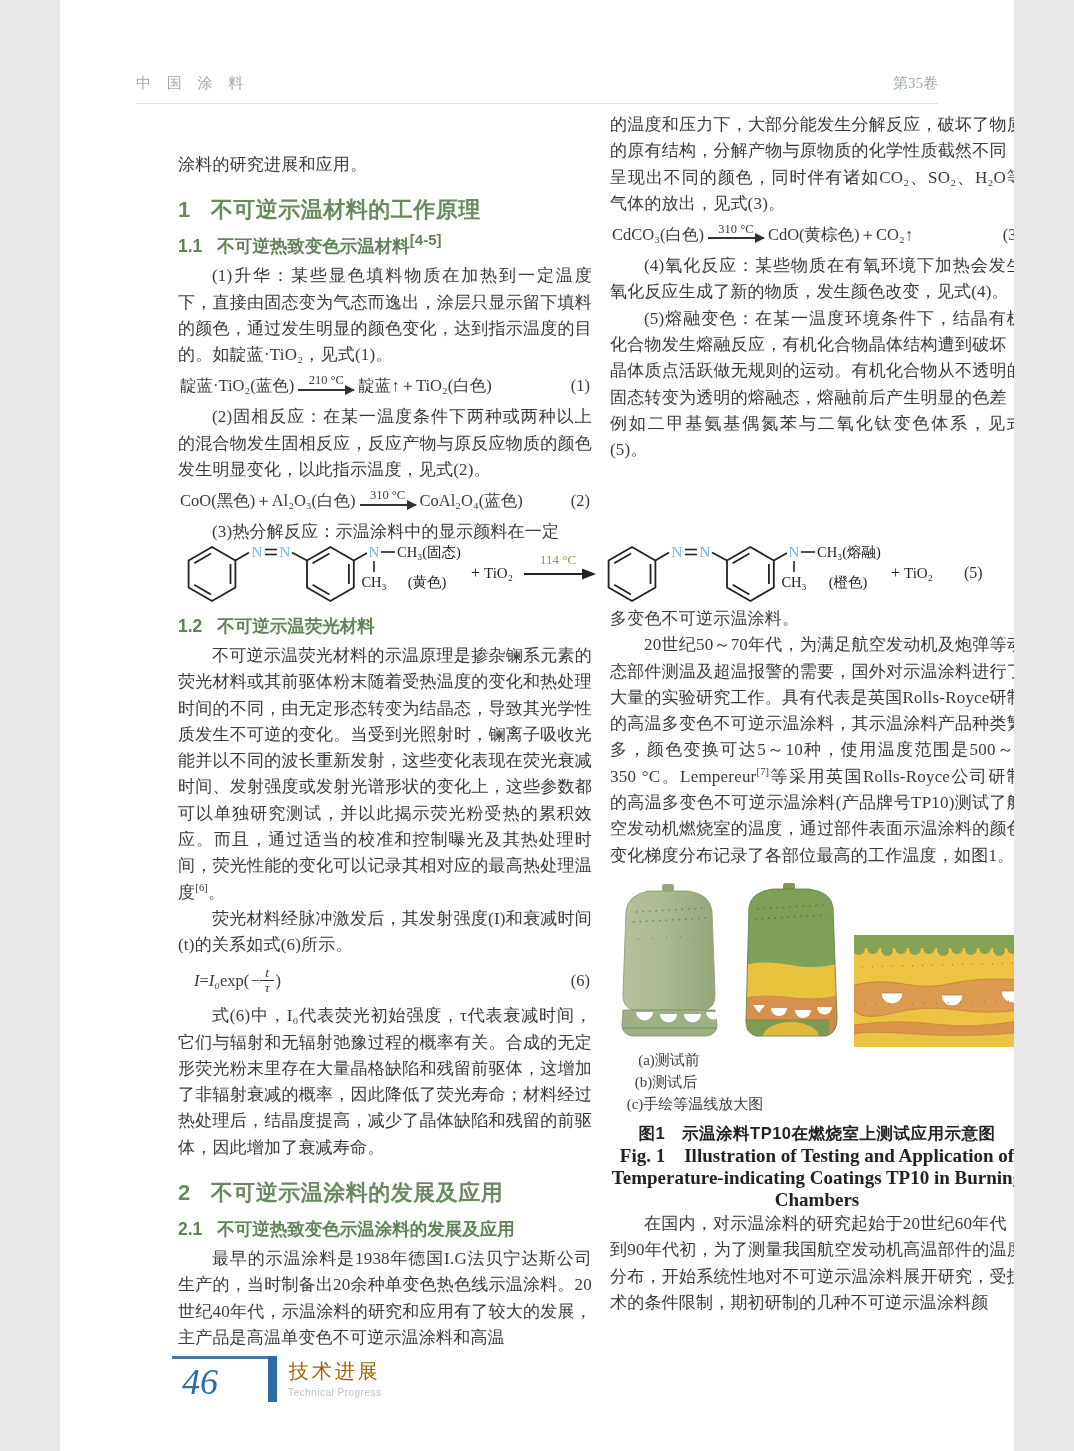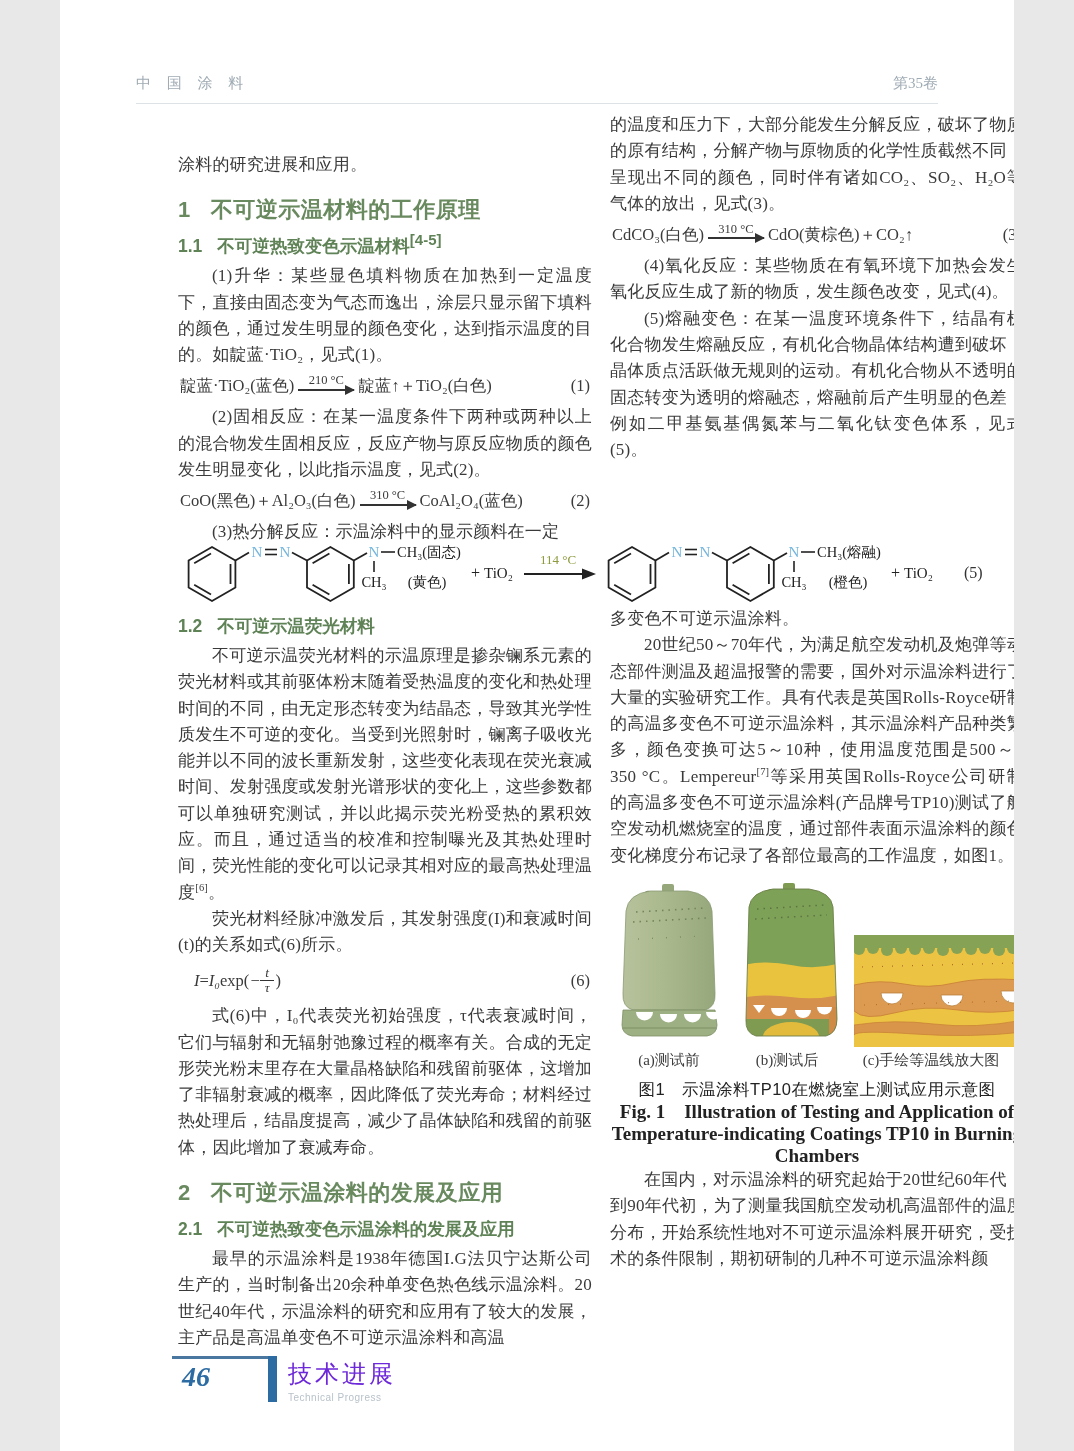--- a/index.html
+++ b/index.html
@@ -50,35 +50,35 @@
   .frac{display:inline-flex; align-items:center; margin:0 1px;}
   .stack{display:inline-flex; flex-direction:column; align-items:center; font-size:13.5px; line-height:1.1;}
   .stack .fr-num{border-bottom:1.3px solid #333; padding:0 5px;}
   .stack .fr-den{padding:0 5px;}
   
   .eq5-band{position:absolute; left:104px; top:520px; width:870px; height:92px;}
   .eq5-band svg text{font-family:"Liberation Serif","DejaVu Serif",serif;}
   
   .figure{margin-top:10px;}
   .panels{display:flex; align-items:flex-end; gap:7px;}
-  .panel-labels{display:flex; gap:3px; margin-top:4px; font-size:15px; color:#3c3c3c;}
+  .panel-labels{display:flex; gap:3px; margin-top:4px; font-size:15px; color:#3c3c3c;flex-direction:column;}
   .panel-labels span{display:inline-block; text-align:center;}
   .pl-a{width:118px;} .pl-b{width:112px;} .pl-c{width:170px;}
   .cap-cn{margin-top:9px; text-align:center; font-family:"Liberation Sans","DejaVu Sans",sans-serif;
-    font-weight:normal; font-size:16.5px; color:#222; letter-spacing:.5px;}
+    font-weight:bold; font-size:16.5px; color:#222; letter-spacing:.5px;}
   .cap-en{text-align:center; font-weight:bold; font-size:19px; color:#222; line-height:22px;}
   .after-fig{margin-top:26px;}
   
   .pg-footer{position:absolute; left:110px; top:1356px; width:360px; height:60px;}
   .f-line{position:absolute; left:2px; top:0; width:96px; height:3px; background:#49779f;}
-  .f-num{position:absolute; left:12px; top:5px; font-style:italic; font-weight:bold;
-    font-size:28px; color:#2d6ca3;}
+  .f-num{position:absolute; left:12px; top:5px; font-style:italic; font-weight:normal;
+    font-size:36px; color:#2d6ca3;}
   .f-bar{position:absolute; left:98px; top:0; width:9px; height:46px; background:#2d6ca3;}
   .f-text{position:absolute; left:118px; top:2px; font-family:"Liberation Sans","DejaVu Sans",sans-serif;}
-  .f-cn{font-size:24px; color:#6d28d9; letter-spacing:3px;}
+  .f-cn{font-size:20px; color:#a16207; letter-spacing:3px;text-align:center;}
   .f-en{font-size:10px; color:#b8c2ca; margin-top:2px; letter-spacing:.5px;}
 </style>
 </head>
 <body>
 
 <div class="page">
 
   <div class="pg-header">
     <span class="journal">中 国 涂 料</span>
     <span class="volume">第35卷</span>

